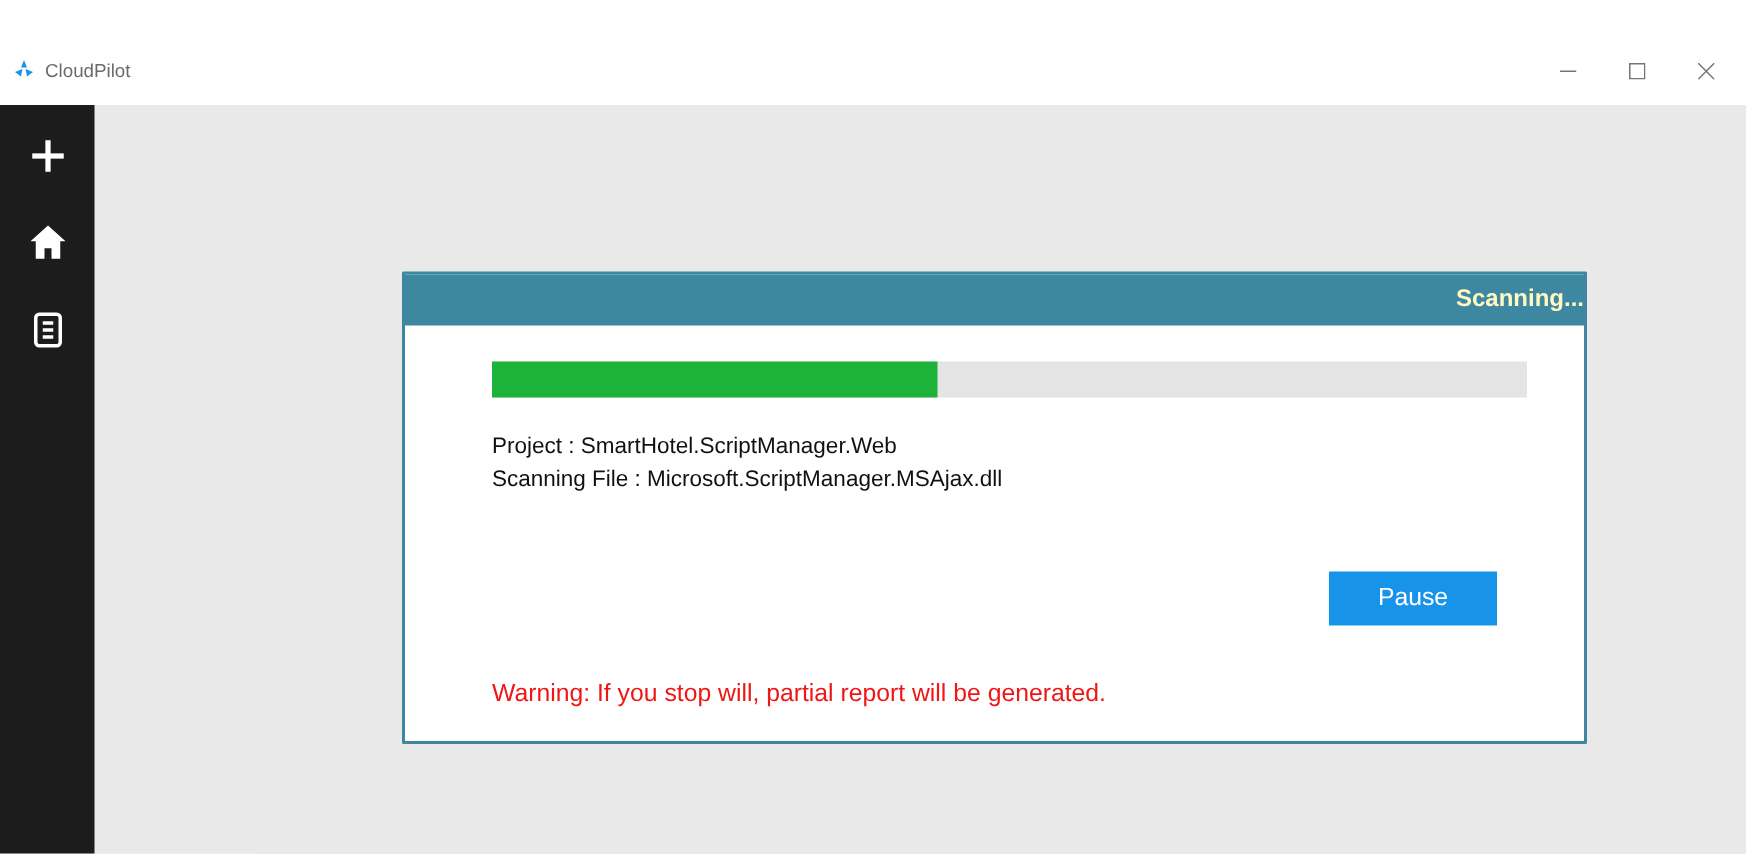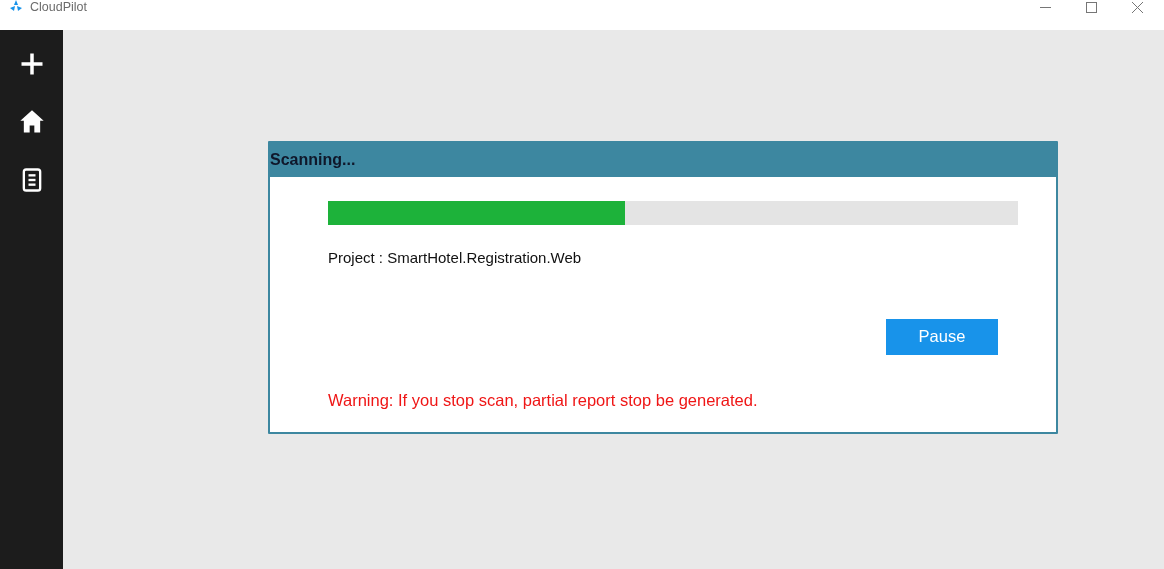--- a/index.html
+++ b/index.html
@@ -9,20 +9,21 @@
       height: 569px;
       overflow: hidden;
       background: #fff;
     }
     .titlebar {
       height: 30px;
       display: flex;
       align-items: center;
       padding: 0 4px 16px 8px;
       background: #fff;
+      margin-top: 40px;
     }
     .titlebar .app-logo {
       width: 16px; height: 16px;
       display: inline-flex; align-items: center; justify-content: center;
       margin-right: 6px;
     }
     .titlebar .app-title {
       font-size: 12.5px;
       color: #6b6b6b;
     }
@@ -64,22 +65,22 @@
       position: absolute;
       left: 205px;
       top: 111px;
       width: 790px;
       background: #fff;
       border: 2px solid #3d87a0;
       border-radius: 1px;
     }
     .dialog-header {
       background: #3d87a0;
-      color: #0f172a;
-      text-align: left;
+      color: #fef9c3;
+      text-align: right;
       font-size: 16px;
       font-weight: 600;
       padding: 8px 0;
     }
     .dialog-body {
       padding: 24px 58px 12px 58px;
     }
     .progress-track {
       width: 690px;
       height: 24px;
@@ -179,21 +180,22 @@
     </div>
   </div>
 
   <div class="content">
     <div class="dialog">
       <div class="dialog-header">Scanning...</div>
       <div class="dialog-body">
         <div class="progress-track">
           <div class="progress-fill" style="width: 43%;"></div>
         </div>
-        <div class="info-line">Project : SmartHotel.Registration.Web</div>
+        <div class="info-line">Project : SmartHotel.ScriptManager.Web</div>
+        <div class="info-line">Scanning File : Microsoft.ScriptManager.MSAjax.dll</div>
         <div class="button-row">
           <button class="dlg-btn">Pause</button>
         </div>
-        <div class="warning">Warning: If you stop scan, partial report stop be generated.</div>
+        <div class="warning">Warning: If you stop will, partial report will be generated.</div>
       </div>
     </div>
   </div>
 </div>
 
 </body></html>

